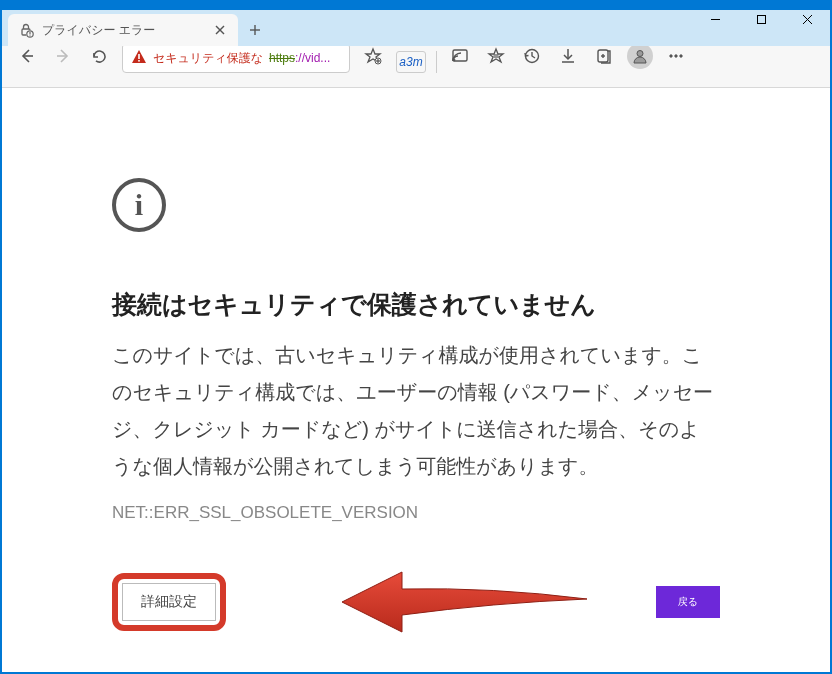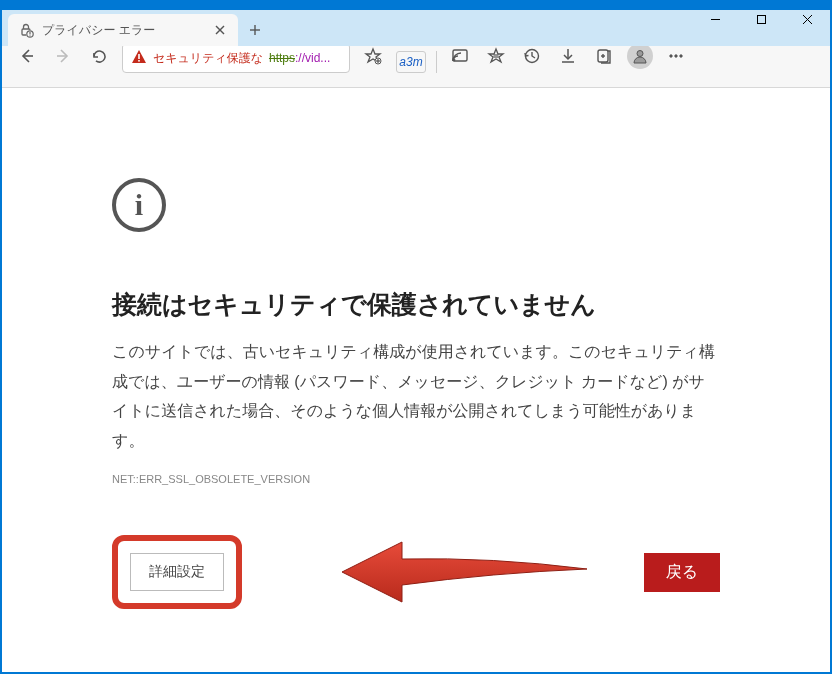--- a/index.html
+++ b/index.html
@@ -121,56 +121,56 @@
     margin-bottom: 56px;
   }
   .info-i { font-family: Georgia, serif; font-size: 30px; font-weight: bold; color: #555; font-style: normal;}
   h1 {
     font-size: 25px;
     font-weight: 600;
     margin-bottom: 16px;
     color: #222;
   }
   .desc {
-    font-size: 16px;
+    font-size: 20px;
     line-height: 1.85;
     color: #444;
     margin-bottom: 18px;
   }
   .errcode {
-    font-size: 11px;
+    font-size: 17px;
     color: #888;
     margin-bottom: 50px;
   }
   .btn-row {
     display: flex;
     justify-content: space-between;
     align-items: center;
     position: relative;
   }
   .highlight-box {
     position: relative;
-    padding: 12px;
+    padding: 4px;
     border: 6px solid #d43a2a;
     border-radius: 12px;
   }
   .btn-advanced {
     padding: 9px 18px;
     background: #fff;
     border: 1px solid #bbb;
     font-size: 14px;
     color: #444;
     cursor: pointer;
   }
   .btn-back {
     padding: 9px 22px;
-    background: #b91c1c;
+    background: #6d28d9;
     color: #fff;
     border: none;
-    font-size: 16px;
+    font-size: 10px;
     cursor: pointer;
   }
   .arrow {
     position: absolute;
     left: 230px;
     top: 50%;
     transform: translateY(-50%);
     pointer-events: none;
   }
 </style>

